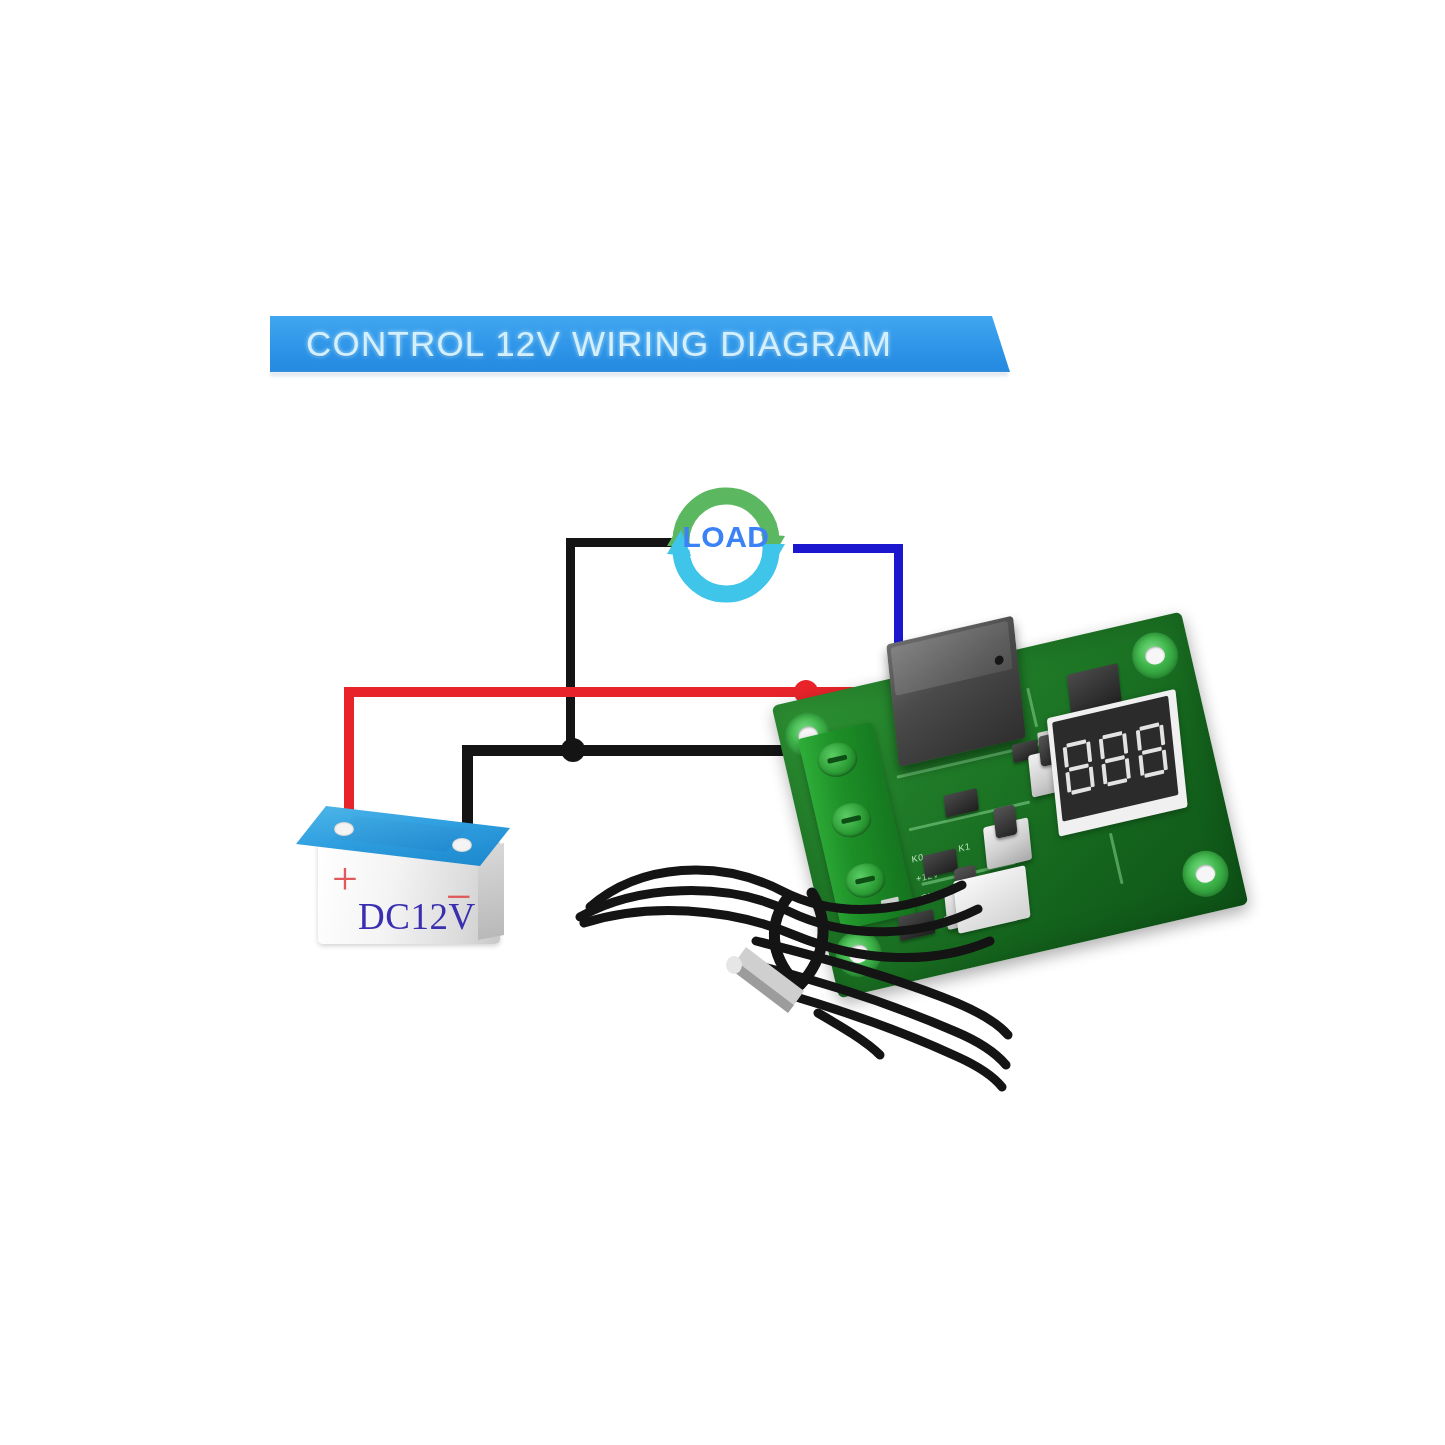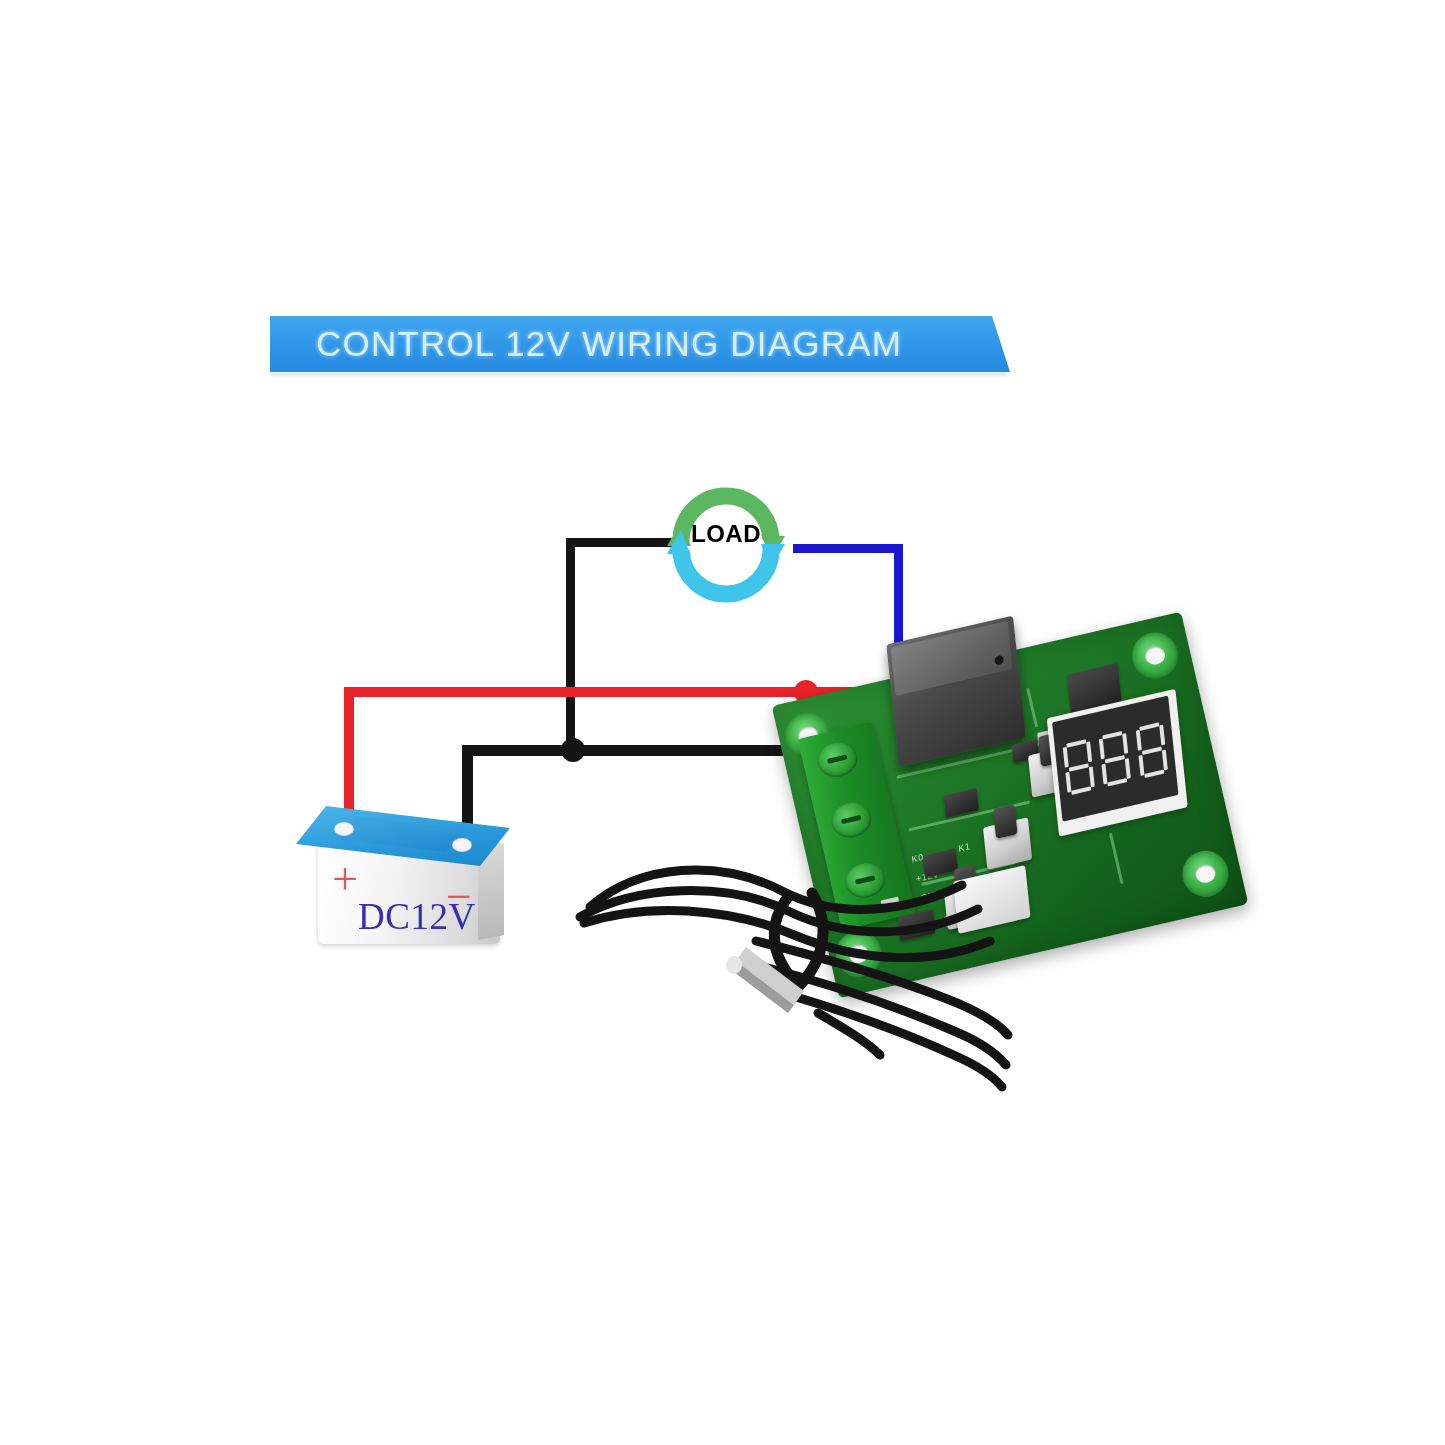--- a/index.html
+++ b/index.html
@@ -38,21 +38,21 @@
     position: absolute;
     left: 0;
     top: 56px;
     width: 738px;
     height: 6px;
     background: linear-gradient(180deg, rgba(150,175,195,0.45), rgba(255,255,255,0));
     filter: blur(1.5px);
   }
   #banner-title {
     position: absolute;
-    left: 46px;
+    left: 36px;
     top: 0;
     height: 58px;
     line-height: 56px;
     font-size: 35px;
     letter-spacing: 1.2px;
     color: #d4f0ff;
     text-shadow: 0 0 4px rgba(190,235,255,0.9), 0 1px 1px rgba(20,90,150,0.45);
     white-space: nowrap;
     font-weight: 400;
   }
@@ -80,23 +80,23 @@
     width: 162px;
     height: 150px;
   }
   #load-icon svg { display: block; }
   #load-label {
     position: absolute;
     left: 645px;
     top: 520px;
     width: 162px;
     text-align: center;
-    font-size: 24px;
+    font-size: 30px;
     font-weight: bold;
-    color: #000000;
+    color: #3b82f6;
     letter-spacing: 0.5px;
   }
 
   
   #battery {
     position: absolute;
     left: 296px;
     top: 800px;
     width: 232px;
     height: 148px;

